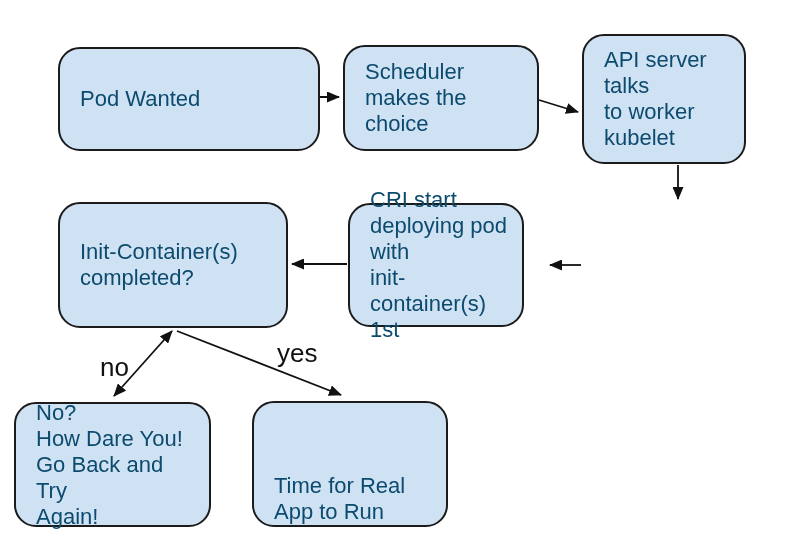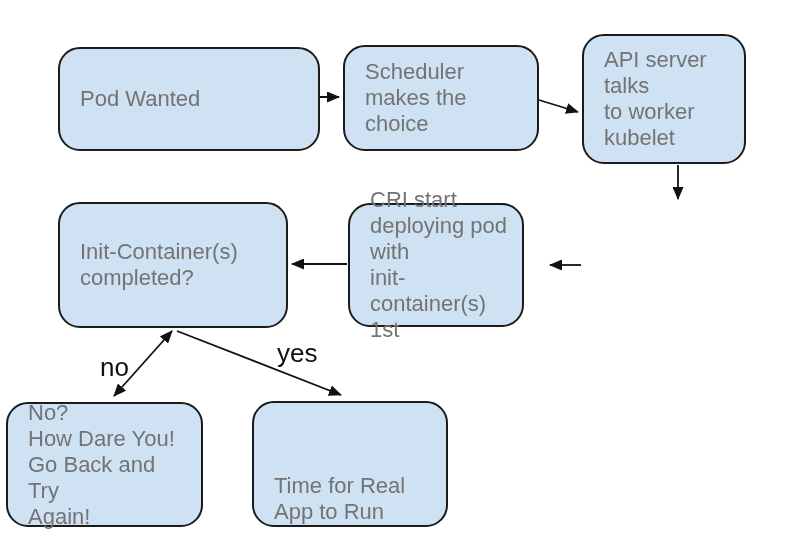--- a/index.html
+++ b/index.html
@@ -19,39 +19,39 @@
   }
   .node {
     position: absolute;
     box-sizing: border-box;
     background: #cfe2f3;
     border: 2px solid #1b1b1b;
     border-radius: 22px;
     display: flex;
     align-items: center;
     padding: 0 10px 0 20px;
-    color: #737373;
+    color: #0c4a6e;
     font-size: 22px;
     line-height: 26px;
     white-space: pre-line;
   }
   .edge-line { stroke: #111111; stroke-width: 1.8; }
   .edge-label {
     fill: #111111;
     font-family: "Liberation Sans", sans-serif;
     font-size: 26px;
   }
   
   .n0 { left: 58px;  top: 47px;  width: 262px; height: 104px; }
   .n1 { left: 343px; top: 45px;  width: 196px; height: 106px; }
   .n2 { left: 582px; top: 34px;  width: 164px; height: 130px; }
   .n3 { left: 582px; top: 203px; width: 196px; height: 125px; }
   .n4 { left: 348px; top: 203px; width: 176px; height: 124px; }
   .n5 { left: 58px;  top: 202px; width: 230px; height: 126px; }
-  .n6 { left: 6px;  top: 402px; width: 197px; height: 125px; }
+  .n6 { left: 14px;  top: 402px; width: 197px; height: 125px; }
   .n7 { left: 252px; top: 401px; width: 196px; height: 126px; align-items: flex-end; }
 </style>
 </head>
 <body>
 
 <div class="canvas">
 
   <svg class="edges" viewBox="0 0 800 555" xmlns="http://www.w3.org/2000/svg">
     <defs>
       <marker id="arrowhead" viewBox="0 0 13 11" markerWidth="13" markerHeight="11" refX="12" refY="5.5" orient="auto-start-reverse" markerUnits="userSpaceOnUse">

